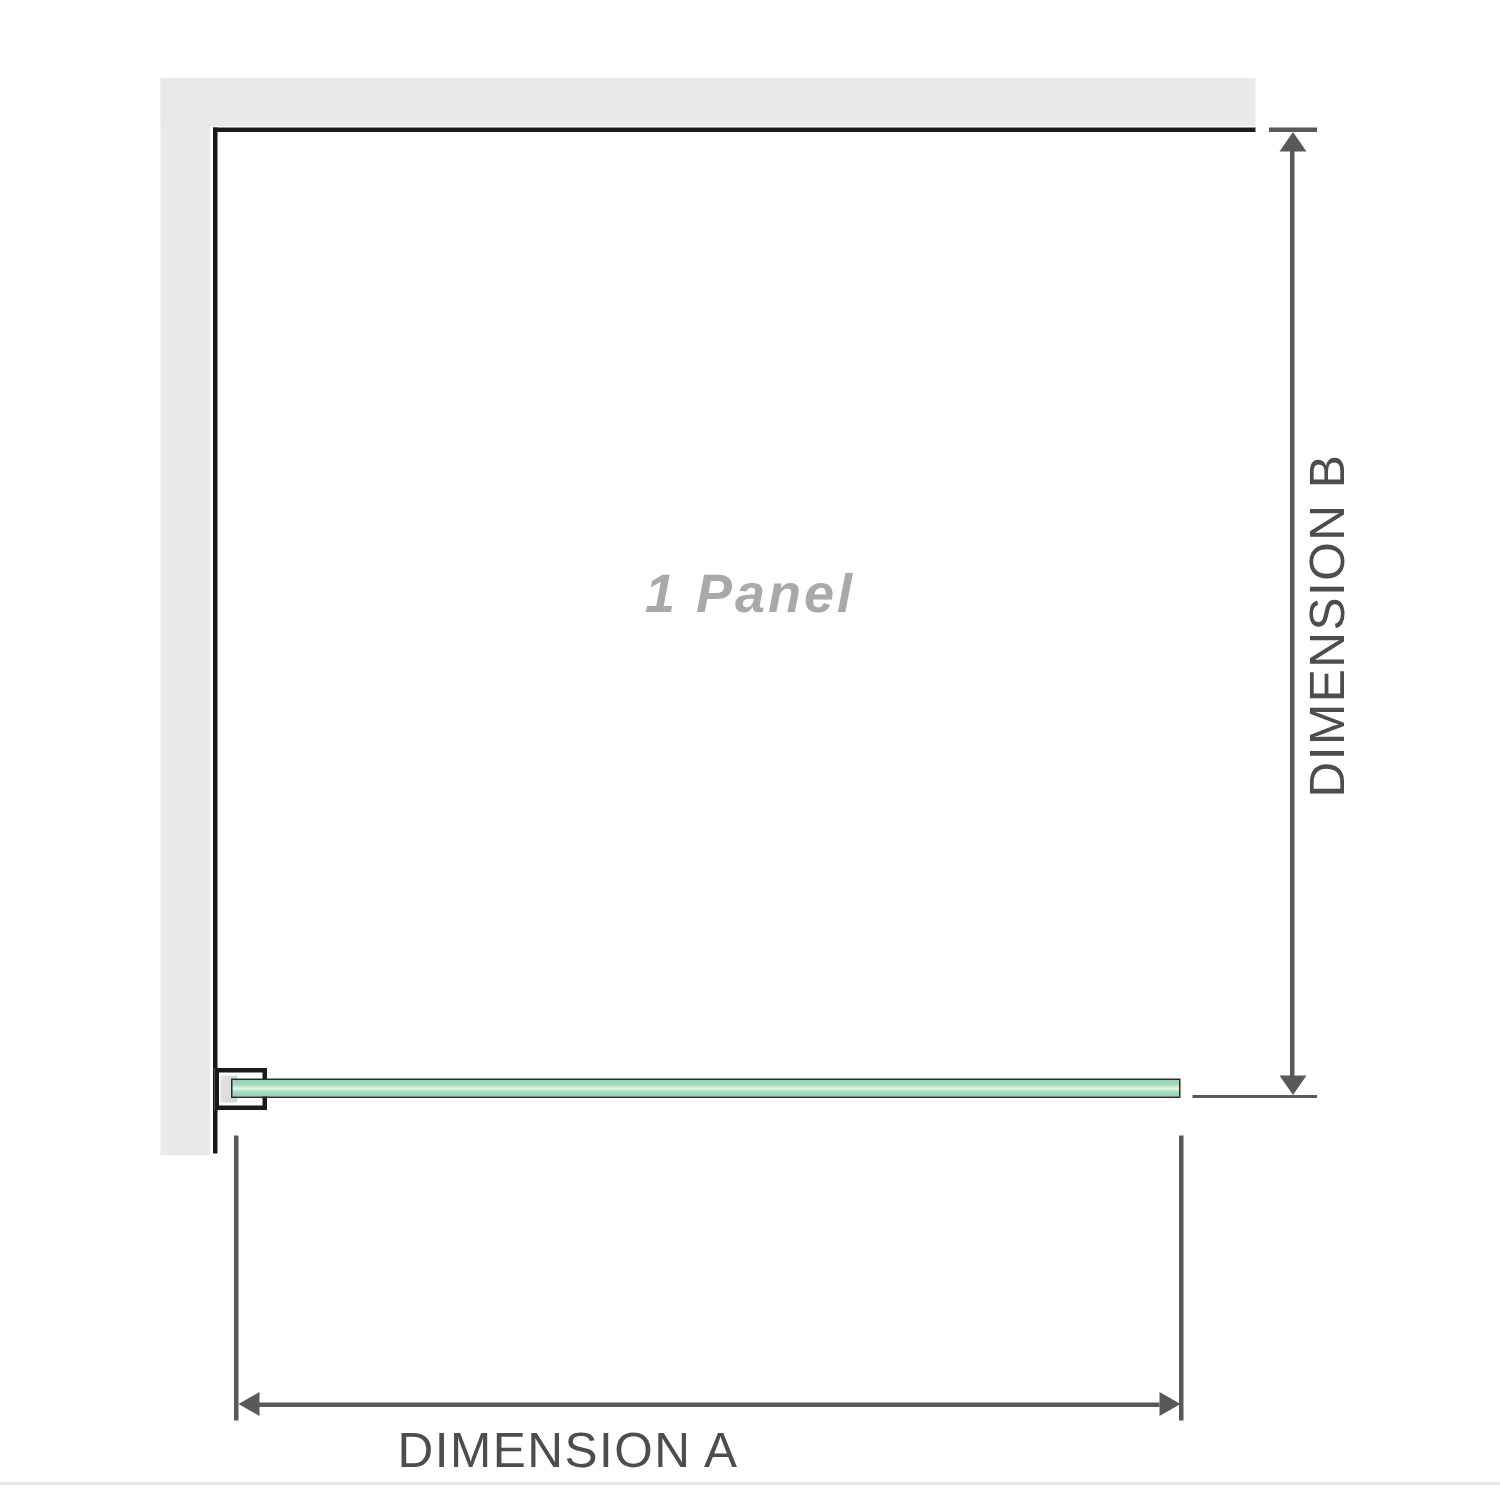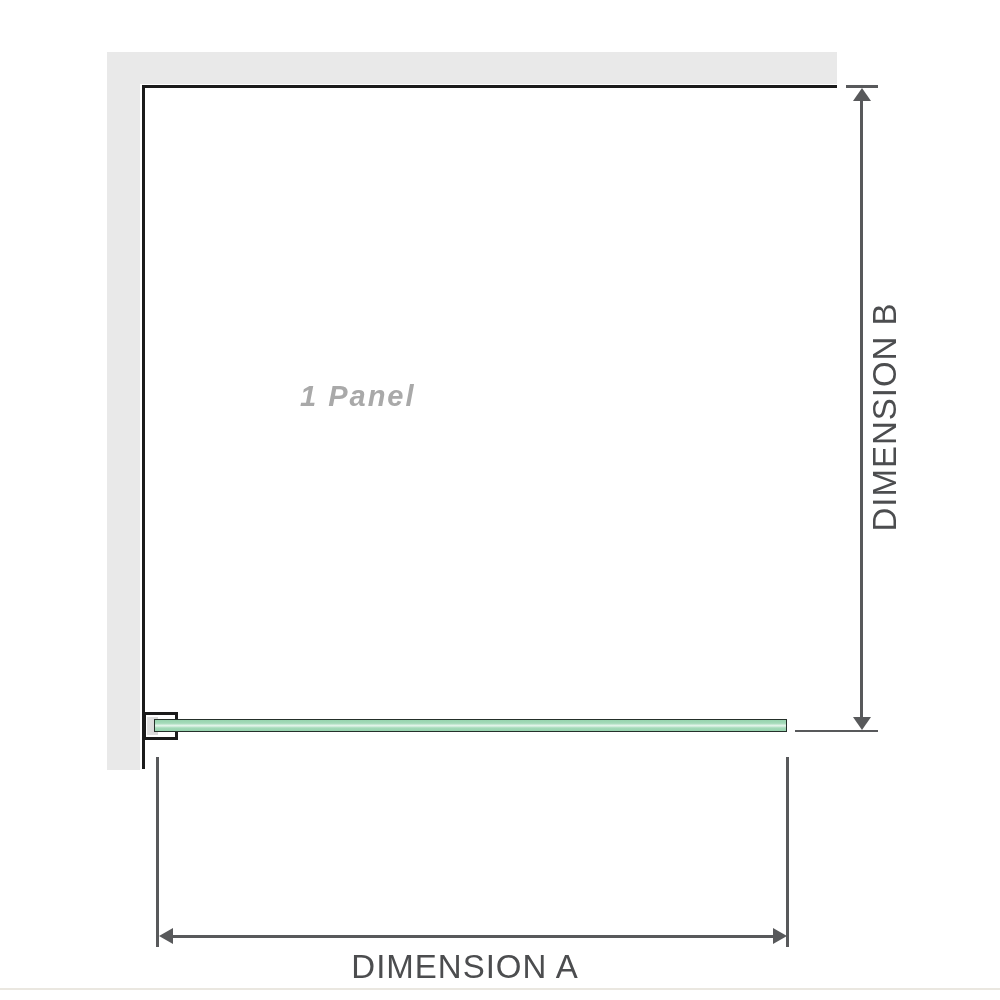--- a/index.html
+++ b/index.html
@@ -31,22 +31,22 @@
   .wall-top{left:107px;top:52px;width:730px;height:32px;background:var(--wall);}
   .wall-left{left:107px;top:52px;width:33px;height:718px;background:var(--wall);}
 
   
   .panel-border-top{left:142px;top:85px;width:695px;height:2.5px;background:var(--panel-outline);}
   .panel-border-left{left:142px;top:85px;width:2.5px;height:684px;background:var(--panel-outline);}
 
   
   .panel-label{
     left:300px;top:366px;width:400px;height:60px;
-    line-height:60px;
-    font-size:29px;font-style:italic;font-weight:600;letter-spacing:2px;
+    line-height:60px;text-align:center;
+    font-size:36px;font-style:italic;font-weight:600;letter-spacing:2px;
     color:var(--panel-label-text);
   }
 
   
   .bracket{
     left:143px;top:712px;width:29px;height:22px;
     border:3px solid var(--panel-outline);
     background:var(--bracket-fill);
     z-index:2;
   }
@@ -100,21 +100,21 @@
     border-top:8px solid transparent;border-bottom:8px solid transparent;
     border-right:14px solid var(--dimension-line);
   }
   .dim-a-arrow-right{
     left:773px;top:928px;width:0;height:0;
     border-top:8px solid transparent;border-bottom:8px solid transparent;
     border-left:14px solid var(--dimension-line);
   }
   .dim-a-label{
     left:265px;top:949px;width:400px;height:36px;
-    line-height:36px;text-align:center;
+    line-height:36px;
     font-size:33px;letter-spacing:1px;
     color:var(--dimension-text);
     white-space:nowrap;
   }
 
   .page-divider{left:0;top:988px;width:1000px;height:2px;background:var(--page-divider);}
 </style>
 </head>
 <body>
 

